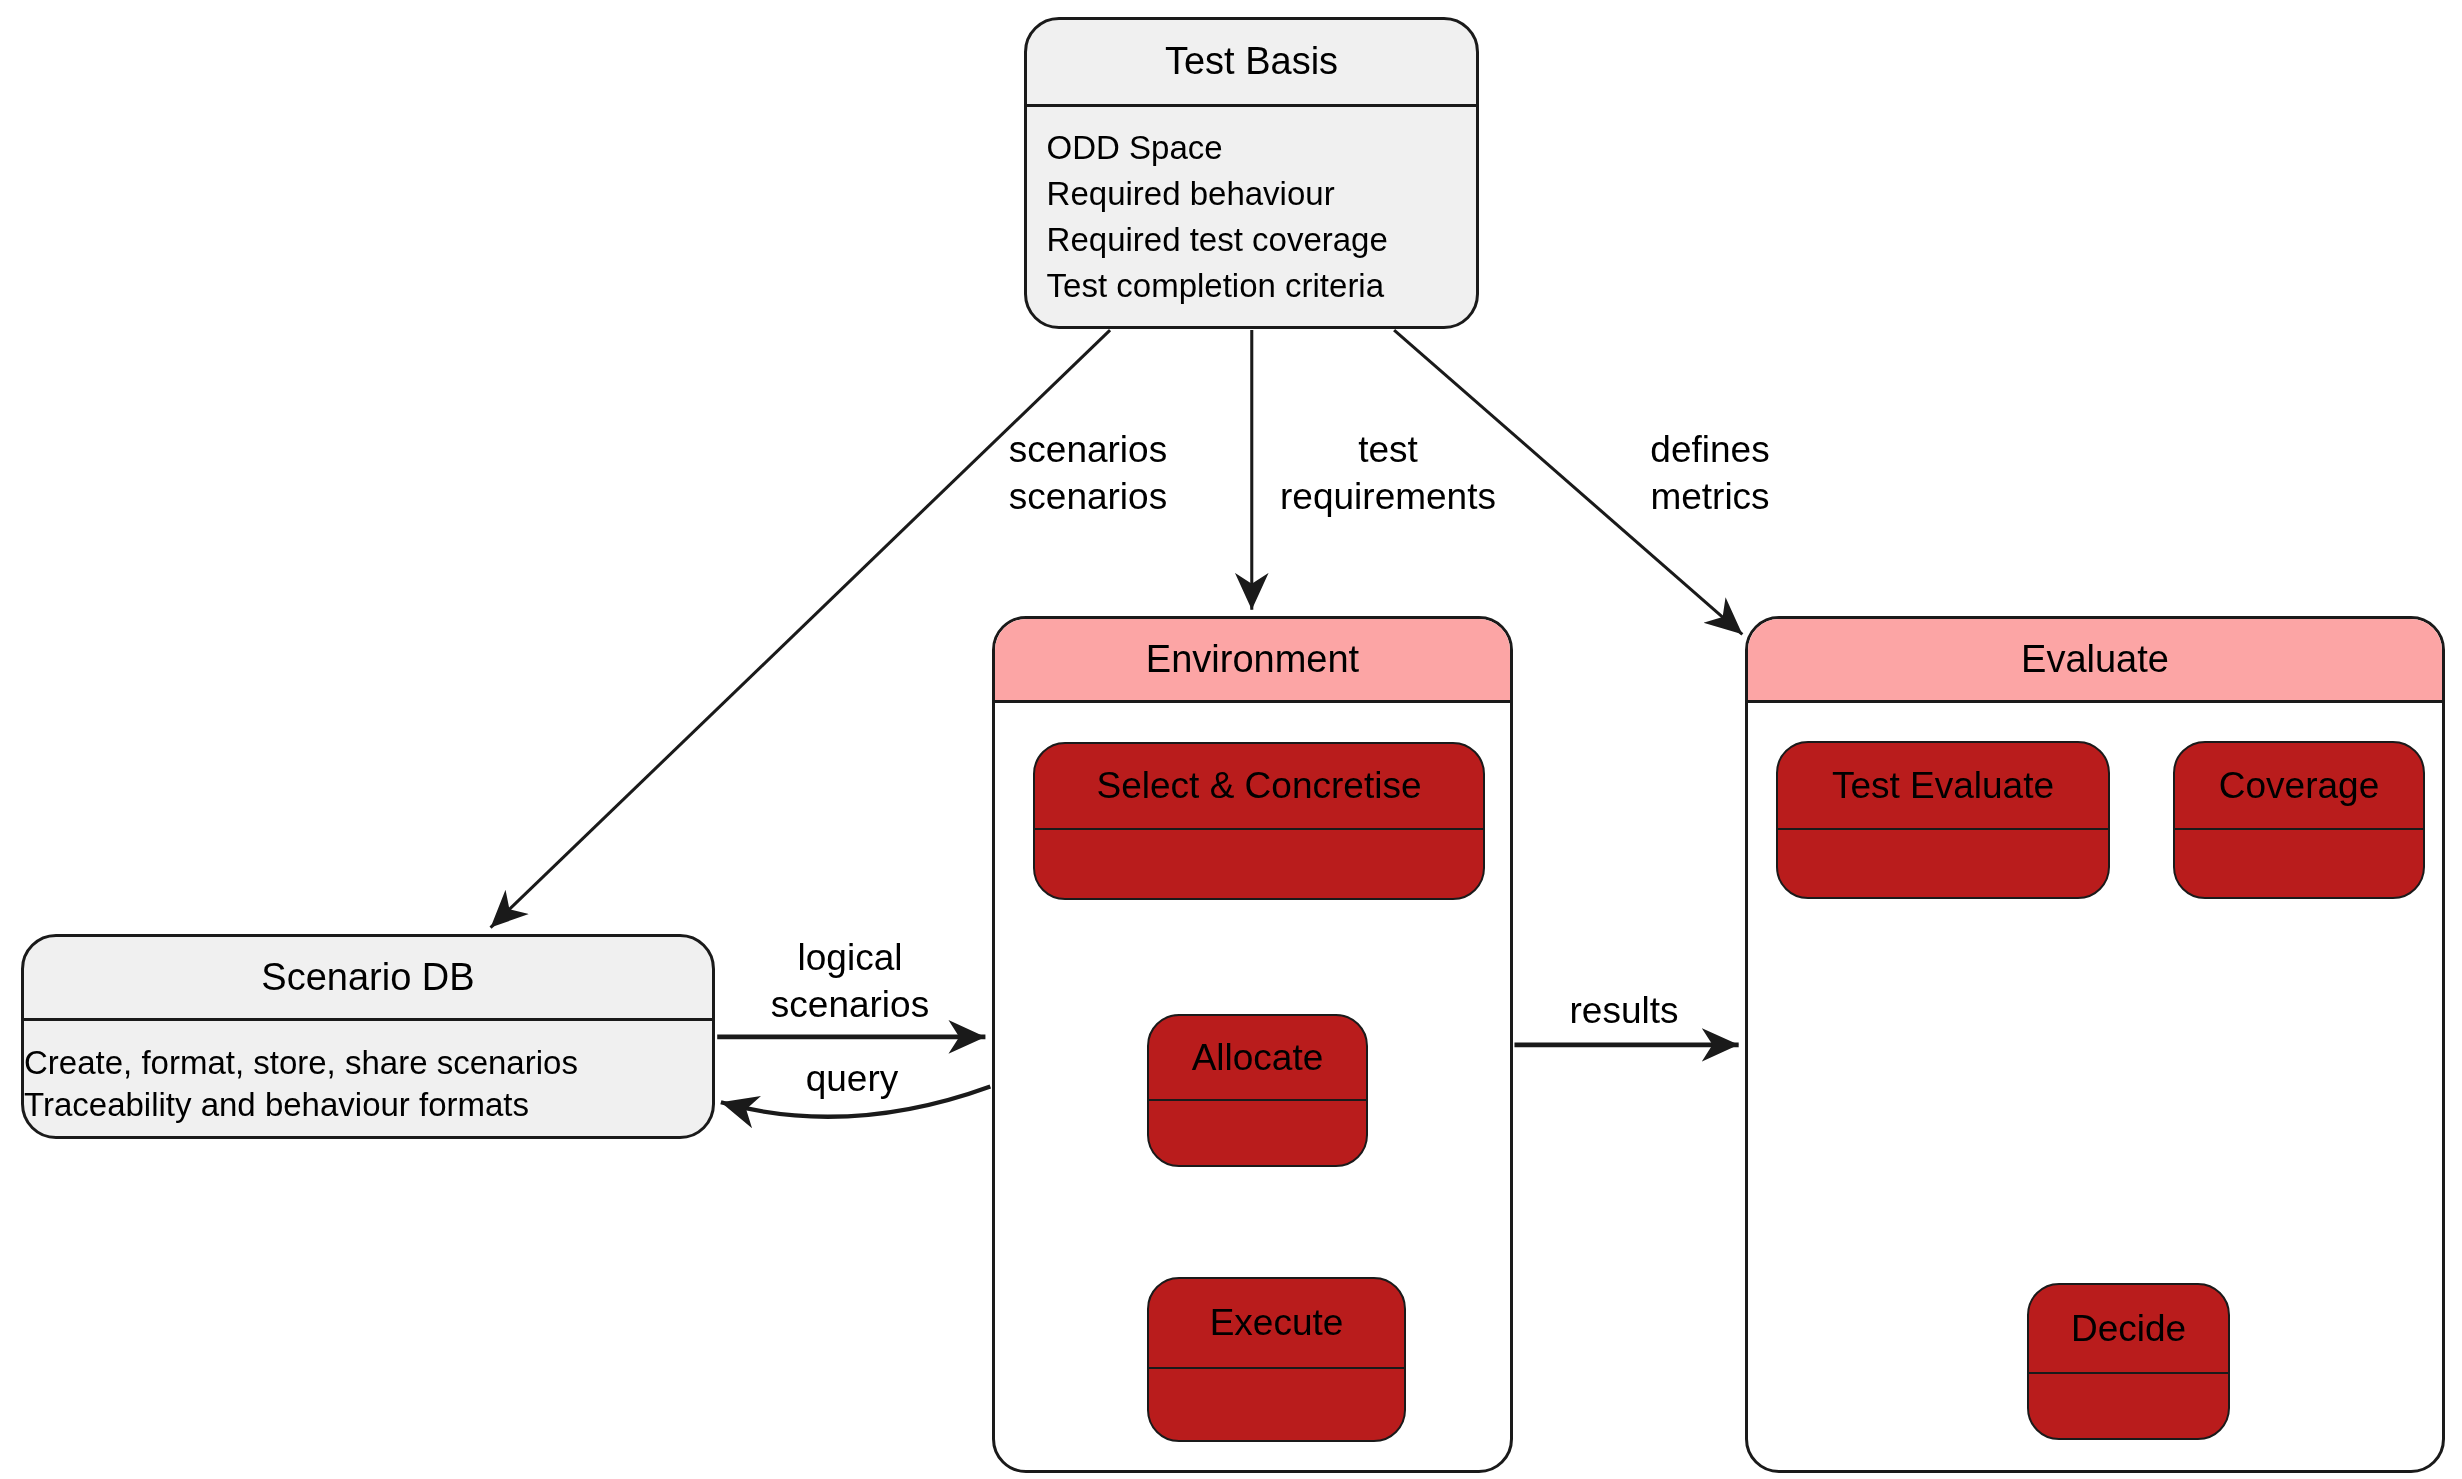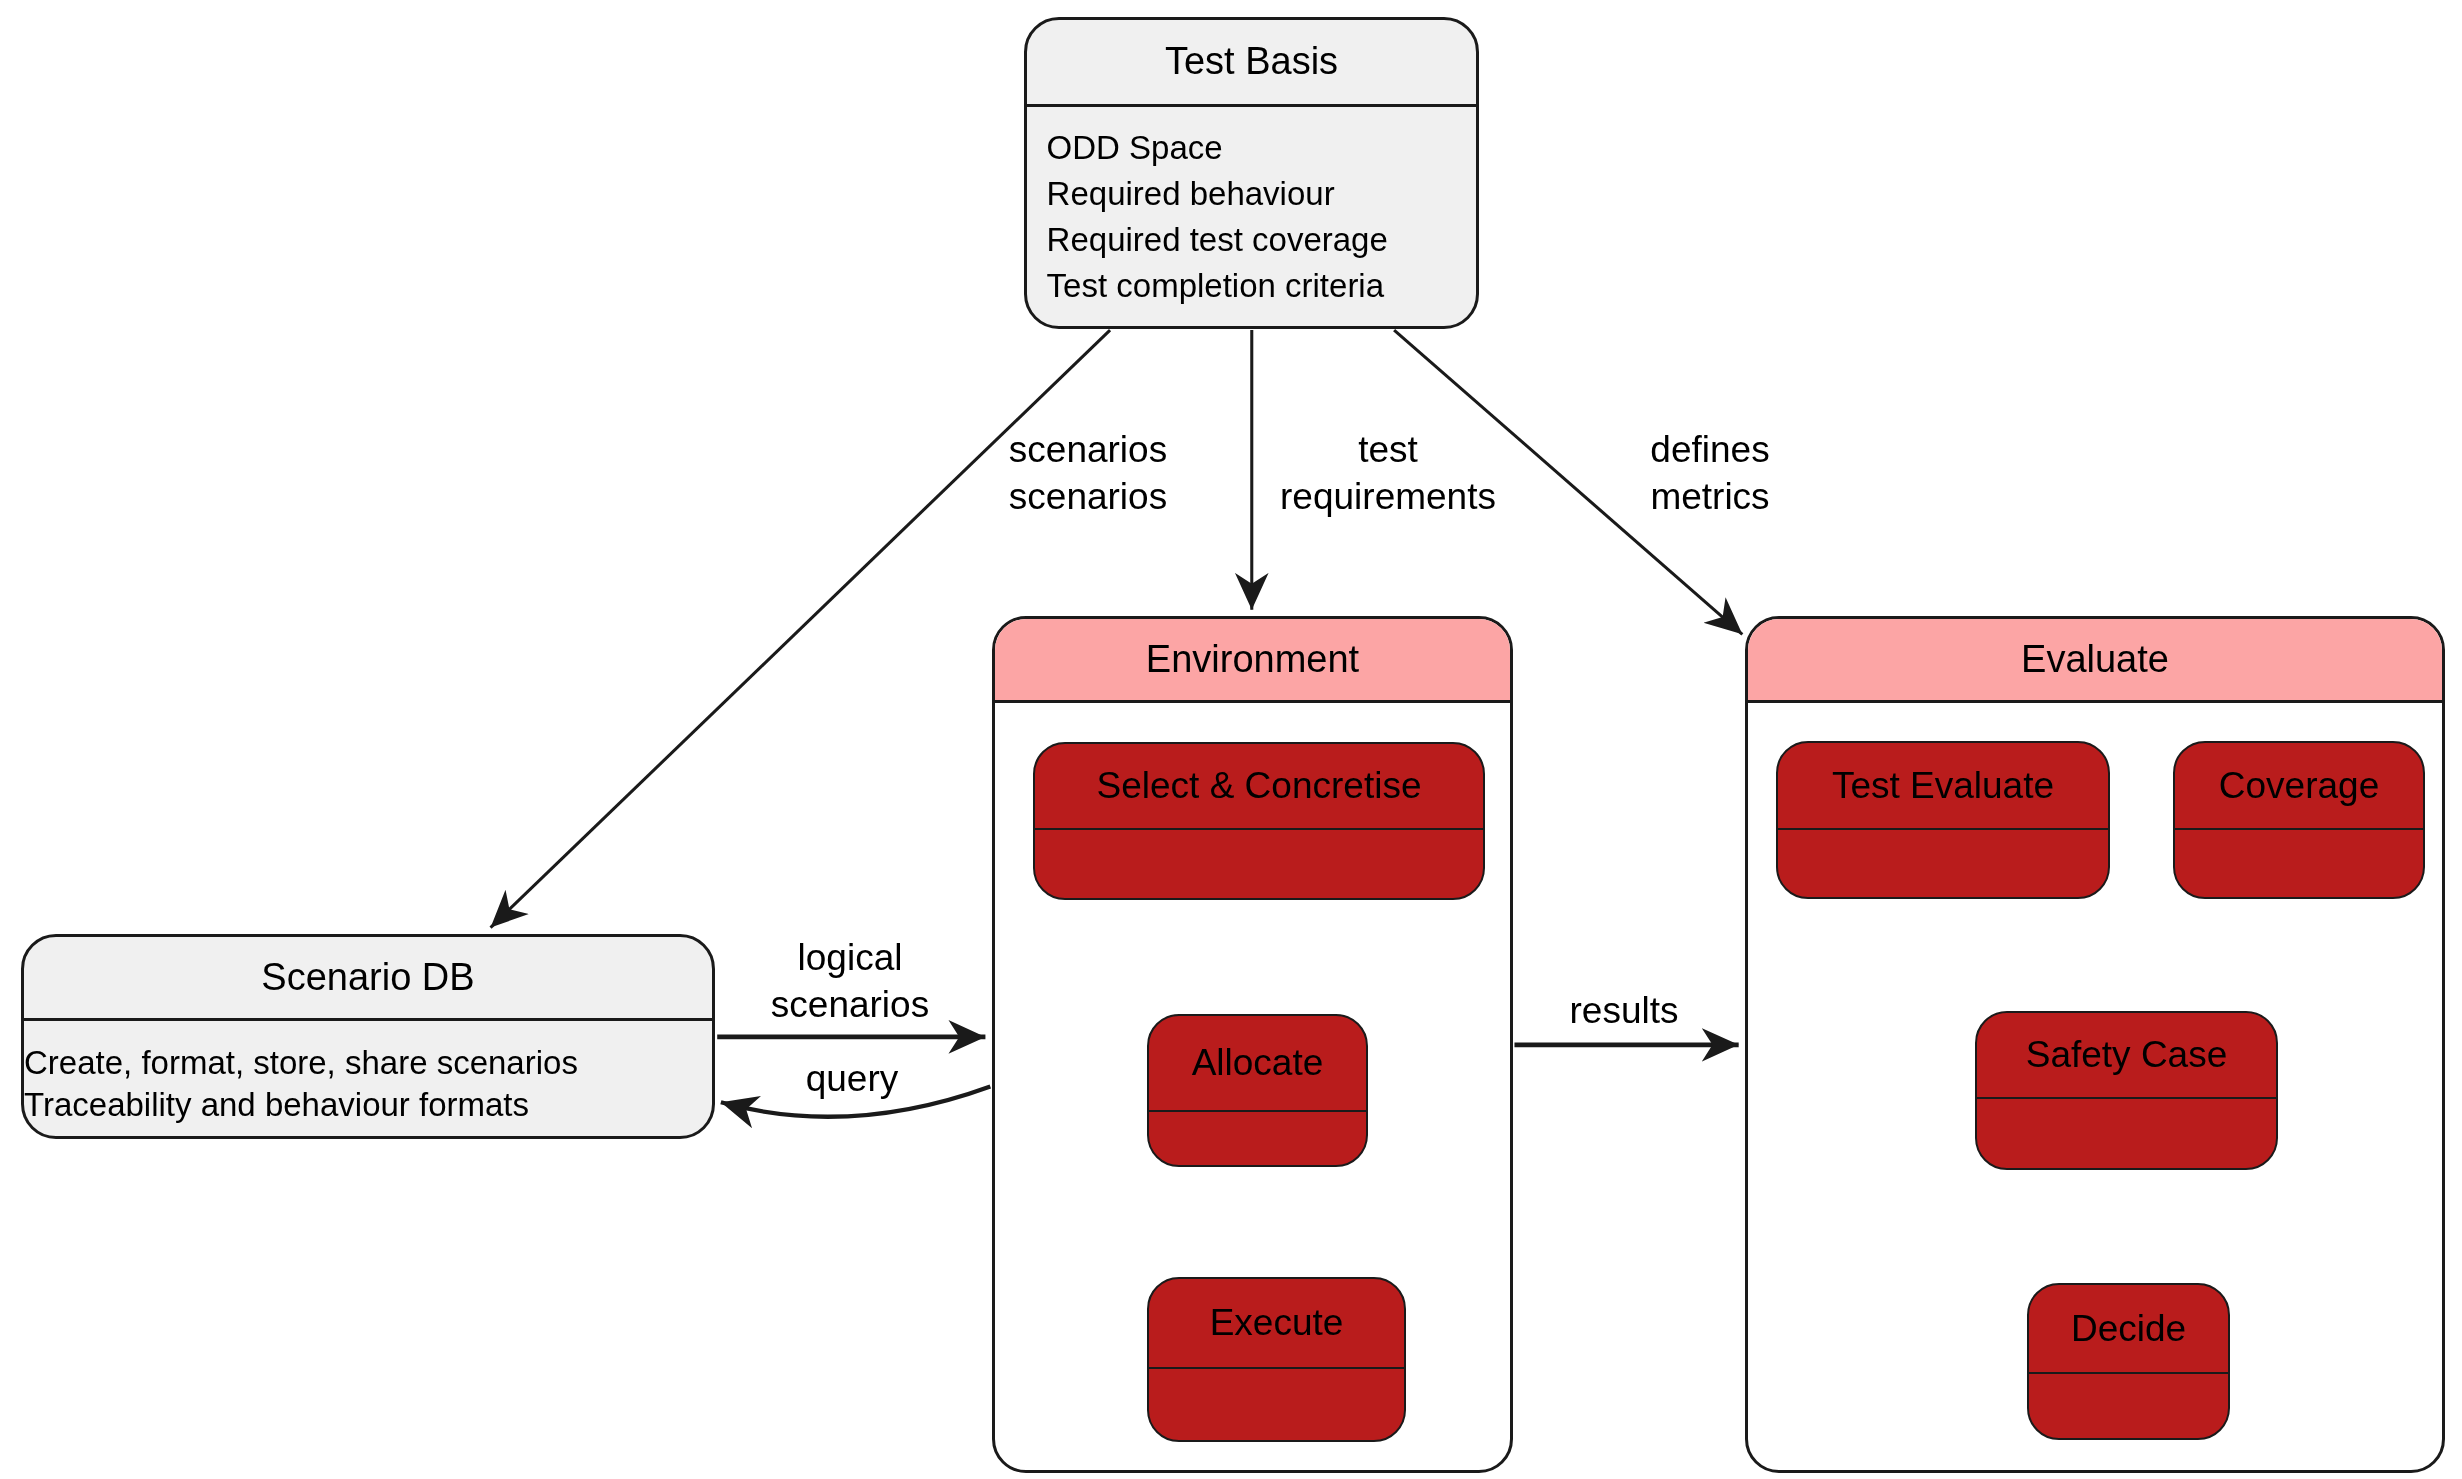--- a/index.html
+++ b/index.html
@@ -132,21 +132,21 @@
   <div class="container" style="left:992px; top:616px; width:521px; height:857px">
     <div class="container-header">Environment</div>
   </div>
 
   <div class="node" style="left:1033px; top:742px; width:452px; height:158px">
     <div class="node-title" style="height:86px">Select &amp; Concretise</div>
     <div class="node-empty"></div>
   </div>
 
   <div class="node" style="left:1147px; top:1014px; width:221px; height:153px">
-    <div class="node-title" style="height:96px">Allocate</div>
+    <div class="node-title" style="height:85px">Allocate</div>
     <div class="node-empty"></div>
   </div>
 
   <div class="node" style="left:1147px; top:1277px; width:259px; height:165px">
     <div class="node-title" style="height:90px">Execute</div>
     <div class="node-empty"></div>
   </div>
 
   <div class="container" style="left:1745px; top:616px; width:700px; height:857px">
     <div class="container-header">Evaluate</div>
@@ -155,24 +155,20 @@
   <div class="node" style="left:1776px; top:741px; width:334px; height:158px">
     <div class="node-title" style="height:87px">Test Evaluate</div>
     <div class="node-empty"></div>
   </div>
 
   <div class="node" style="left:2173px; top:741px; width:252px; height:158px">
     <div class="node-title" style="height:87px">Coverage</div>
     <div class="node-empty"></div>
   </div>
 
-  <div class="node" style="left:1975px; top:1011px; width:303px; height:159px">
-    <div class="node-title" style="height:86px">Safety Case</div>
-    <div class="node-empty"></div>
-  </div>
 
   <div class="node" style="left:2027px; top:1283px; width:203px; height:157px">
     <div class="node-title" style="height:89px">Decide</div>
     <div class="node-empty"></div>
   </div>
 
   <div class="edge-label" style="left:1088px; top:426px">
     <div>scenarios</div>
     <div>scenarios</div>
   </div>

